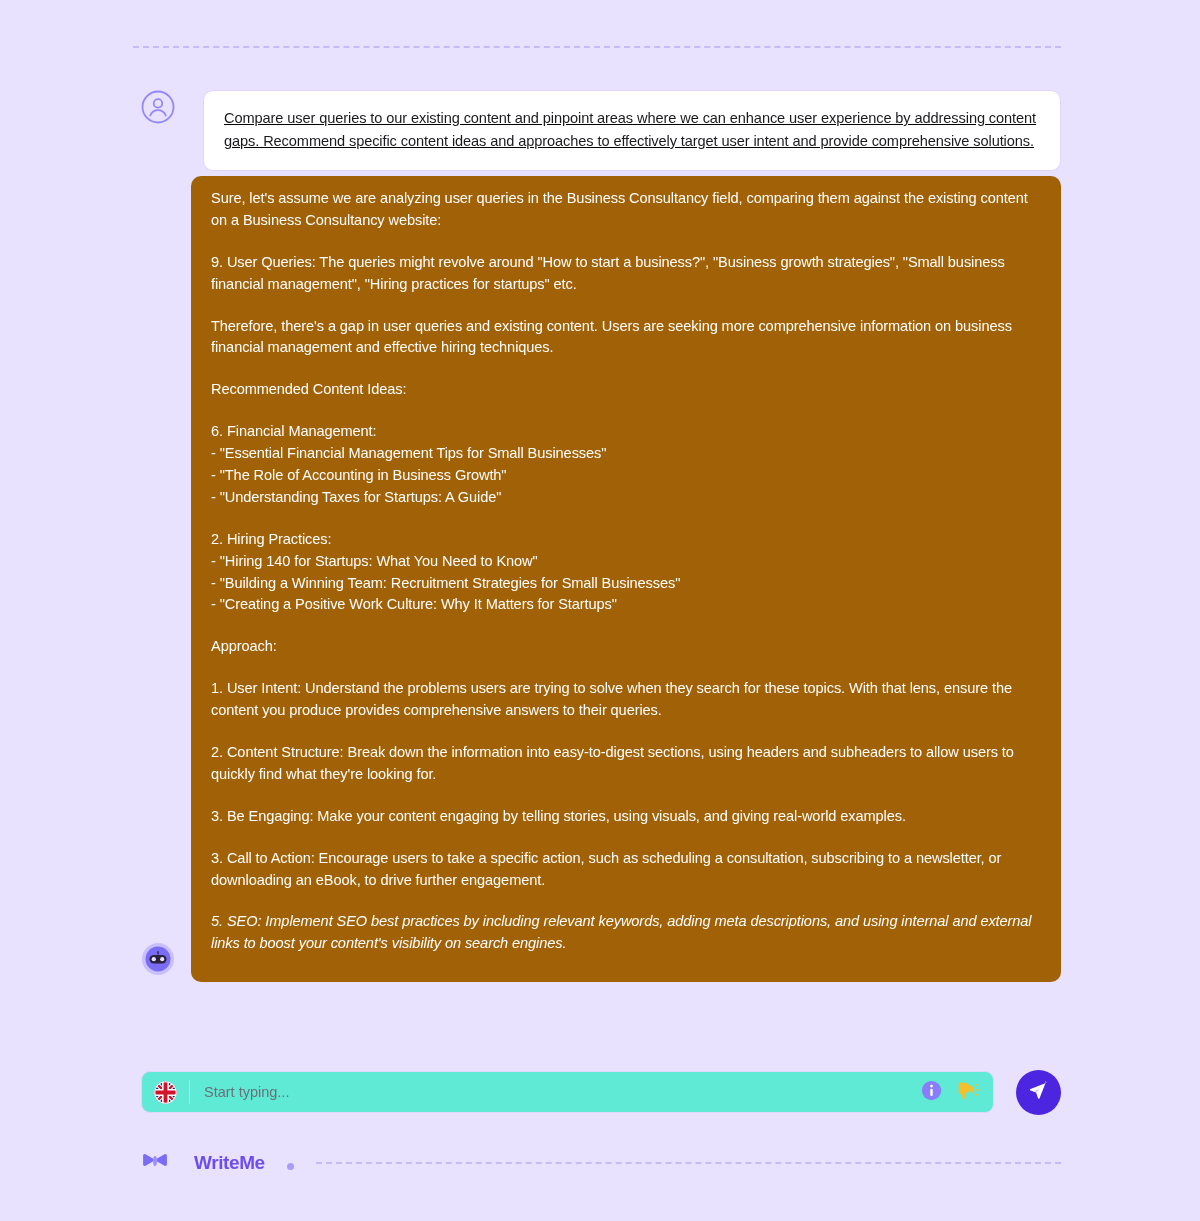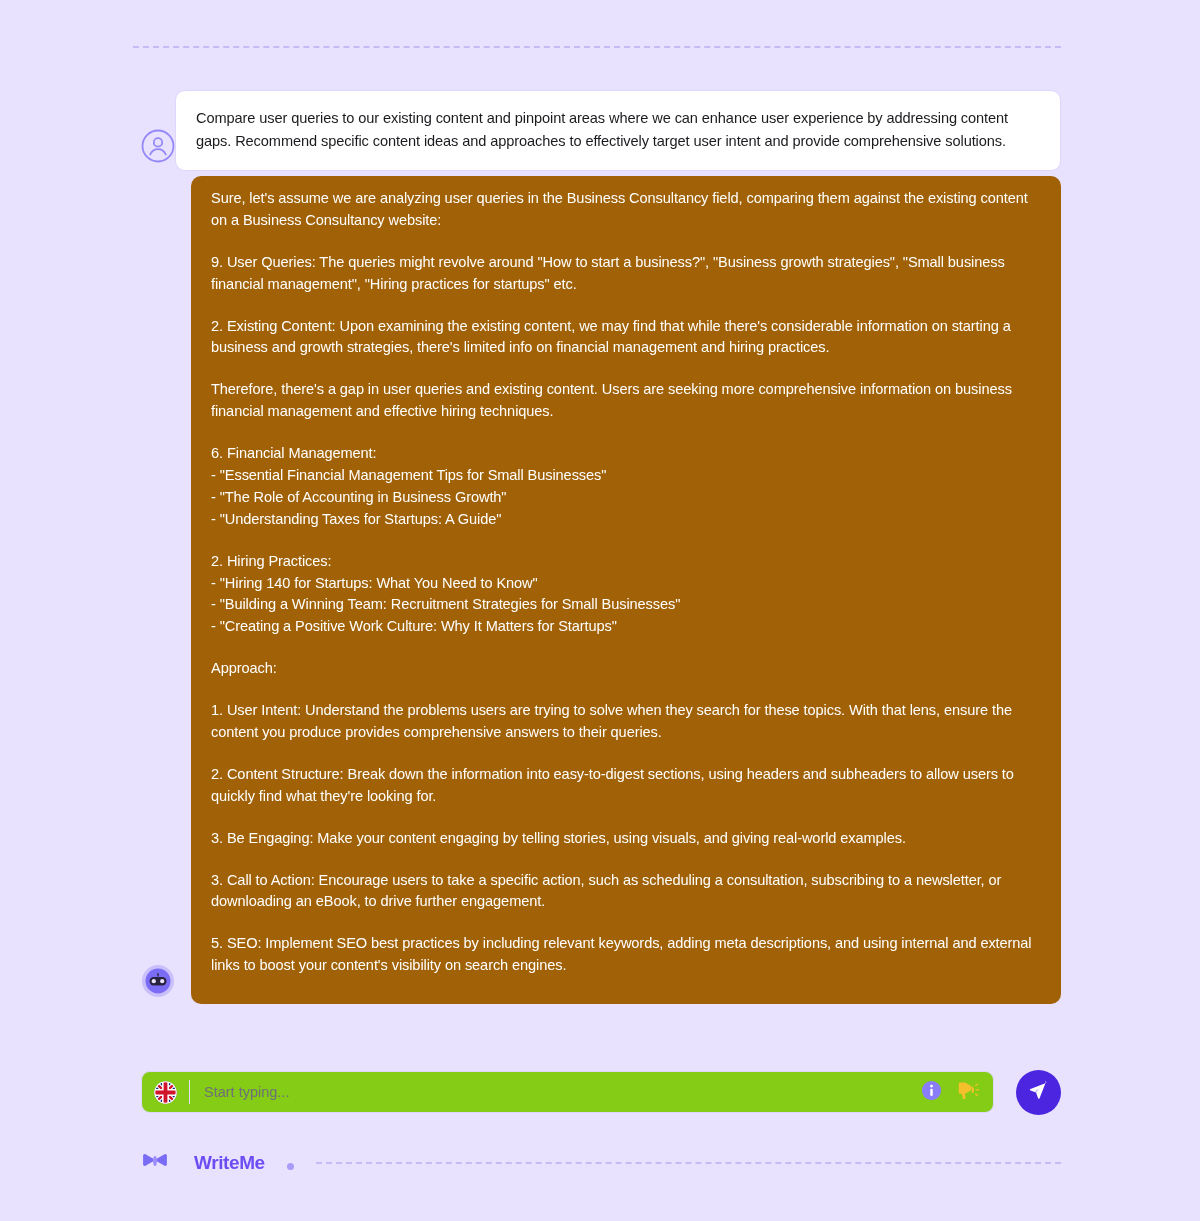--- a/index.html
+++ b/index.html
@@ -31,22 +31,22 @@
     border-top: 2px dashed #c5bcf6;
   }
 
   
   .user-row {
     position: absolute;
     left: 141px;
     top: 90px;
     width: 920px;
     display: flex;
-    align-items: flex-end;
-    gap: 0;
+    gap: 28px;
+    text-decoration: underline;
   }
   .avatar-user {
     flex: 0 0 auto;
     width: 34px;
     height: 34px;
     margin-bottom: 8px;
   }
   .user-bubble {
     flex: 1 1 auto;
     background: #ffffff;
@@ -86,37 +86,38 @@
     font-size: 14.6px;
     line-height: 1.5;
     letter-spacing: -0.1px;
   }
   .bot-bubble p {
     margin: 0 0 20px 0;
     white-space: pre-line;
   }
   .bot-bubble p:last-child {
     margin-bottom: 11px;
+    font-style: italic;
   }
 
   
   .composer {
     position: absolute;
     left: 141px;
     top: 1071px;
     width: 920px;
     height: 42px;
     display: flex;
     align-items: center;
     gap: 22px;
   }
   .input-shell {
     flex: 1 1 auto;
     height: 42px;
-    background: #84cc16;
+    background: #5eead4;
     border: 1px solid #ded6fb;
     border-radius: 9px;
     display: flex;
     align-items: center;
     padding: 0 14px 0 12px;
     box-sizing: border-box;
   }
   .flag-btn {
     flex: 0 0 auto;
     width: 23px;
@@ -226,22 +227,22 @@
         <circle cx="17" cy="17" r="12.5" fill="#7b6cf6"></circle>
         <rect x="8.5" y="13" width="17" height="8.4" rx="4.2" fill="#2a2340"></rect>
         <circle cx="12.8" cy="17.2" r="2.1" fill="#e9e4ff"></circle>
         <circle cx="21.2" cy="17.2" r="2.1" fill="#e9e4ff"></circle>
         <rect x="16.3" y="9" width="1.4" height="3.6" rx="0.7" fill="#2a2340"></rect>
       </svg>
     </div>
     <div class="bot-bubble">
       <p>Sure, let's assume we are analyzing user queries in the Business Consultancy field, comparing them against the existing content on a Business Consultancy website:</p>
       <p>9. User Queries: The queries might revolve around "How to start a business?", "Business growth strategies", "Small business financial management", "Hiring practices for startups" etc.</p>
-      <p>2. Existing Content: Upon examining the existing content, we may find that while there's considerable information on starting a business and growth strategies, there's limited info on financial management and hiring practices.</p>
       <p>Therefore, there's a gap in user queries and existing content. Users are seeking more comprehensive information on business financial management and effective hiring techniques.</p>
+      <p>Recommended Content Ideas:</p>
       <p>6. Financial Management:
 - "Essential Financial Management Tips for Small Businesses"
 - "The Role of Accounting in Business Growth"
 - "Understanding Taxes for Startups: A Guide"</p>
       <p>2. Hiring Practices:
 - "Hiring 140 for Startups: What You Need to Know"
 - "Building a Winning Team: Recruitment Strategies for Small Businesses"
 - "Creating a Positive Work Culture: Why It Matters for Startups"</p>
       <p>Approach:</p>
       <p>1. User Intent: Understand the problems users are trying to solve when they search for these topics. With that lens, ensure the content you produce provides comprehensive answers to their queries.</p>

